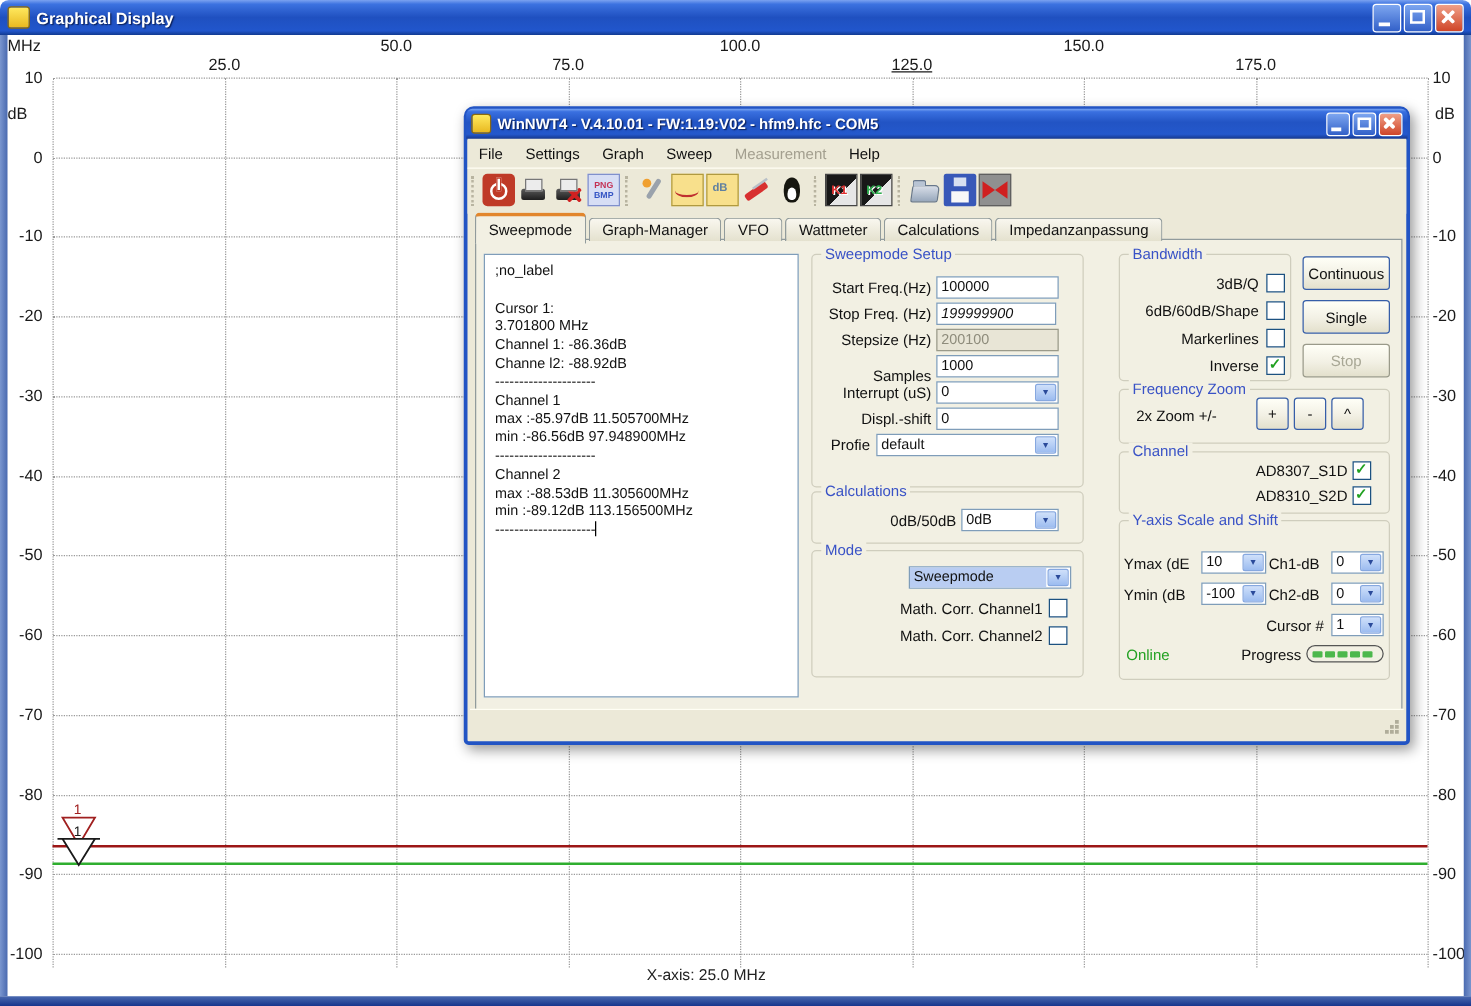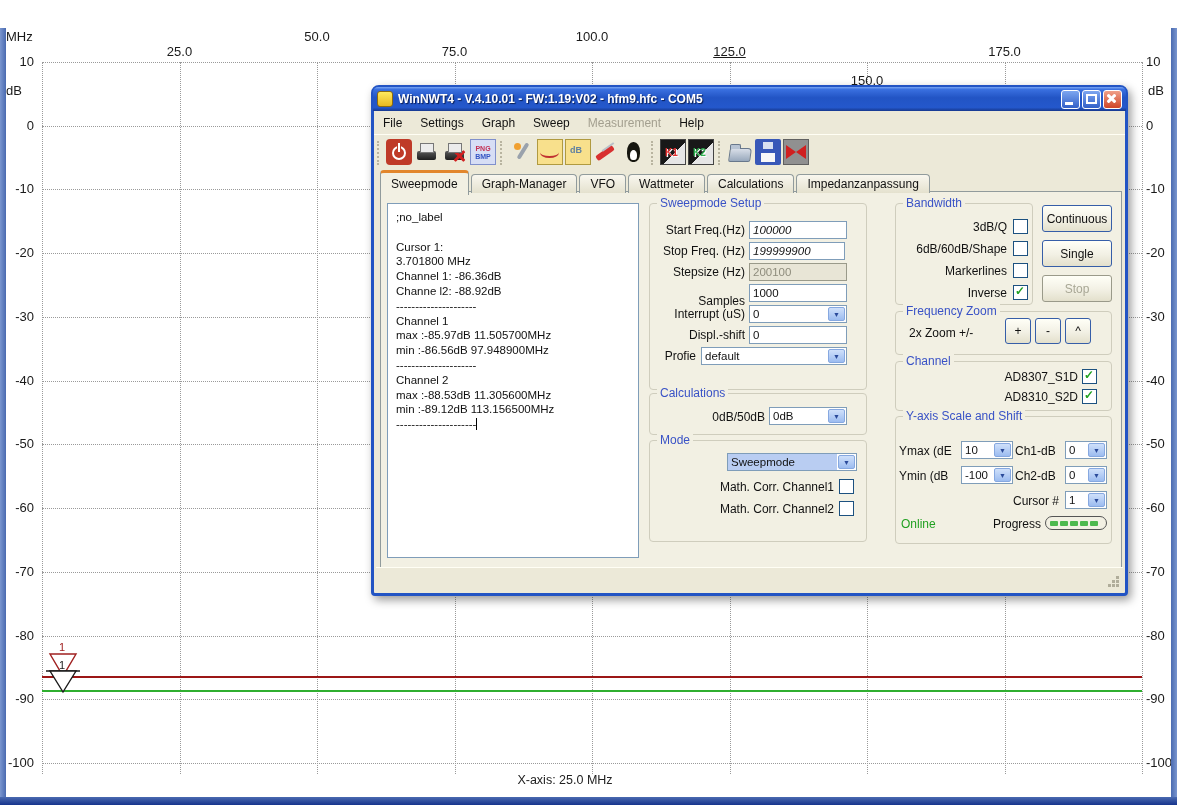--- a/index.html
+++ b/index.html
@@ -120,20 +120,34 @@
   .progressbar i{width:8px;height:5px;background:#4db84d;border-radius:1px}
   #astatus{position:absolute;left:2px;bottom:2px;width:747px;height:23px;background:#ece9d8;border-top:1px solid #fffef4}
   #astatus::after{content:"";position:absolute;right:4px;bottom:4px;width:3px;height:3px;background:#b0ad9a;
     box-shadow:-4px 0 #b0ad9a,0 -4px #b0ad9a,-8px 0 #b0ad9a,-4px -4px #b0ad9a,0 -8px #b0ad9a}
 </style>
 </head>
 <body>
 
 <div id="canvas">
 
+  <div id="otitle">
+    <span class="appico"></span>
+    <span class="ttext">Graphical Display</span>
+    <span class="tspace"></span>
+    <span class="wbtn">
+        <i class="gmin"></i>
+      </span>
+    <span class="wbtn">
+        <i class="gmax"></i>
+      </span>
+    <span class="wbtn close">
+        <i class="cross"></i>
+      </span>
+  </div>
   <div id="ob-left"></div>
   <div id="ob-right"></div>
   <div id="ob-bottom"></div>
 
   <div id="chart">
     <div class="unit" style="left:6px;top:1px">MHz</div>
     <div class="unit" style="left:6px;top:55px">dB</div>
     <div class="unit" style="left:1148px;top:55px">dB</div>
     <div id="gridlayer">
         <div class="hgrid" style="top: 34px;"></div>
@@ -179,21 +193,21 @@
         <div class="vgrid" style="left: 592px;"></div>
         <div class="vgrid" style="left: 729.5px;"></div>
         <div class="vgrid" style="left: 867px;"></div>
         <div class="vgrid" style="left: 1004.5px;"></div>
         <div class="vgrid" style="left: 1142px;"></div>
         <div class="xlab" style="left: 154.5px; top: 16px;">25.0</div>
         <div class="xlab" style="left: 292px; top: 1px;">50.0</div>
         <div class="xlab" style="left: 429.5px; top: 16px;">75.0</div>
         <div class="xlab" style="left: 567px; top: 1px;">100.0</div>
         <div class="xlab" style="left: 704.5px; top: 16px; text-decoration: underline;">125.0</div>
-        <div class="xlab" style="left: 842px; top: 1px; margin-top: 44px;">150.0</div>
+        <div class="xlab" style="left: 842px; top: 1px;">150.0</div>
         <div class="xlab" style="left: 979.5px; top: 16px;">175.0</div>
       </div>
     <div class="trace" id="tr-red" style="top: 648px; background: rgb(156, 22, 22);"></div>
     <div class="trace" id="tr-green" style="top: 662px; background: rgb(47, 174, 47);"></div>
     <svg id="markers" style="left:40px;top:611px" width="46" height="58" viewBox="0 0 46 58">
       <text id="m1t" x="19" y="12" font-size="11" fill="#a02020" font-family="Liberation Sans, sans-serif">1</text>
       <polygon points="10,15 36,15 23,37" fill="#ffffff" stroke="#a02020" stroke-width="1.4"></polygon>
       <text id="m2t" x="19" y="30" font-size="11" fill="#1a1a1a" font-family="Liberation Sans, sans-serif">1</text>
       <line x1="6" y1="32" x2="40" y2="32" stroke="#1a1a1a" stroke-width="1.4"></line>
       <polygon points="10,32 36,32 23,53" fill="#ffffff" stroke="#1a1a1a" stroke-width="1.4"></polygon>
@@ -313,21 +327,21 @@
     <div class="progressbar" style="left:671px;top:428px;width:62px;height:14px">
       <i></i>
         <i></i>
         <i></i>
         <i></i>
         <i></i>
     </div>
 
     <div id="astatus"></div>
   <div class="flab" style="left: 277px; top: 135px; width: 94px;">Start Freq.(Hz)</div>
-      <div class="inp" style="left: 375px; top: 133px; width: 98px; font-style: italic;">100000</div>
+      <div class="inp" style="left: 375px; top: 133px; width: 98px;">100000</div>
       <div class="flab" style="left: 277px; top: 156px; width: 94px;">Stop Freq. (Hz)</div>
       <div class="inp" style="left: 375px; top: 154px; width: 96px; font-style: italic;">199999900</div>
       <div class="flab" style="left: 277px; top: 177px; width: 94px;">Stepsize (Hz)</div>
       <div class="inp dis" style="left: 375px; top: 175px; width: 98px;">200100</div>
       <div class="flab" style="left: 277px; top: 198px; width: 94px; margin-top: 8px;">Samples</div>
       <div class="inp" style="left: 375px; top: 196px; width: 98px;">1000</div>
       <div class="flab" style="left: 277px; top: 219px; width: 94px;">Interrupt (uS)</div>
       <div class="combo" style="left: 375px; top: 217px; width: 98px;">
         <span class="v">0</span>
         <span class="b">▼</span>

